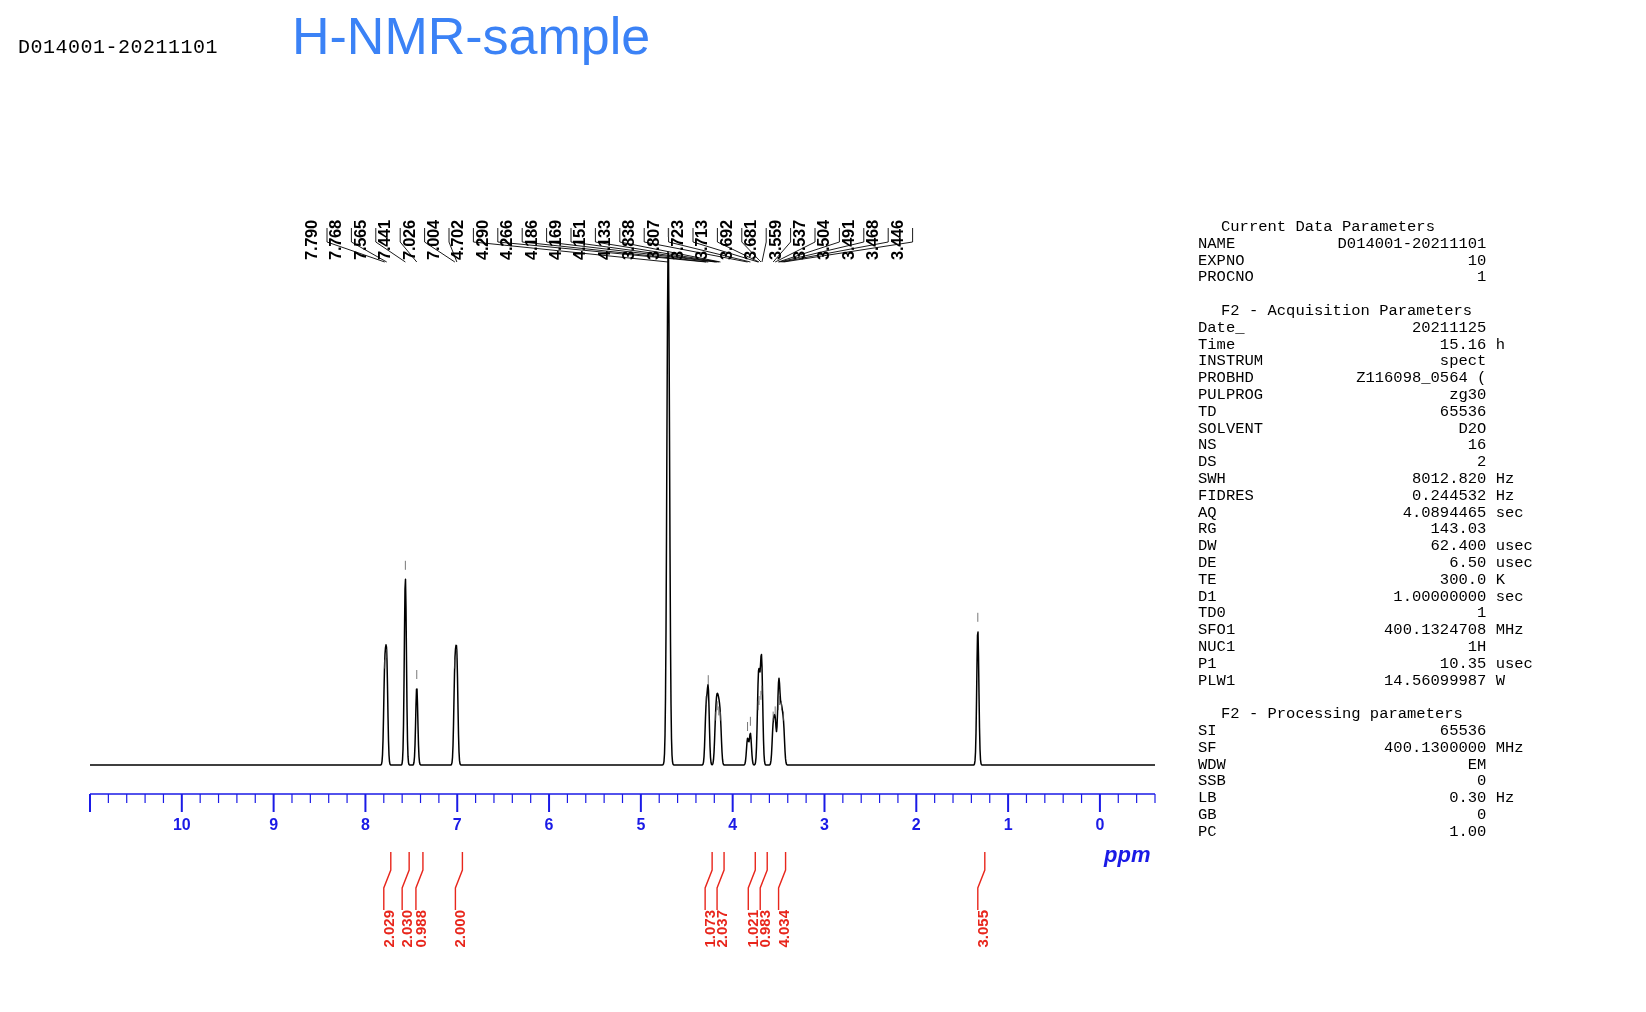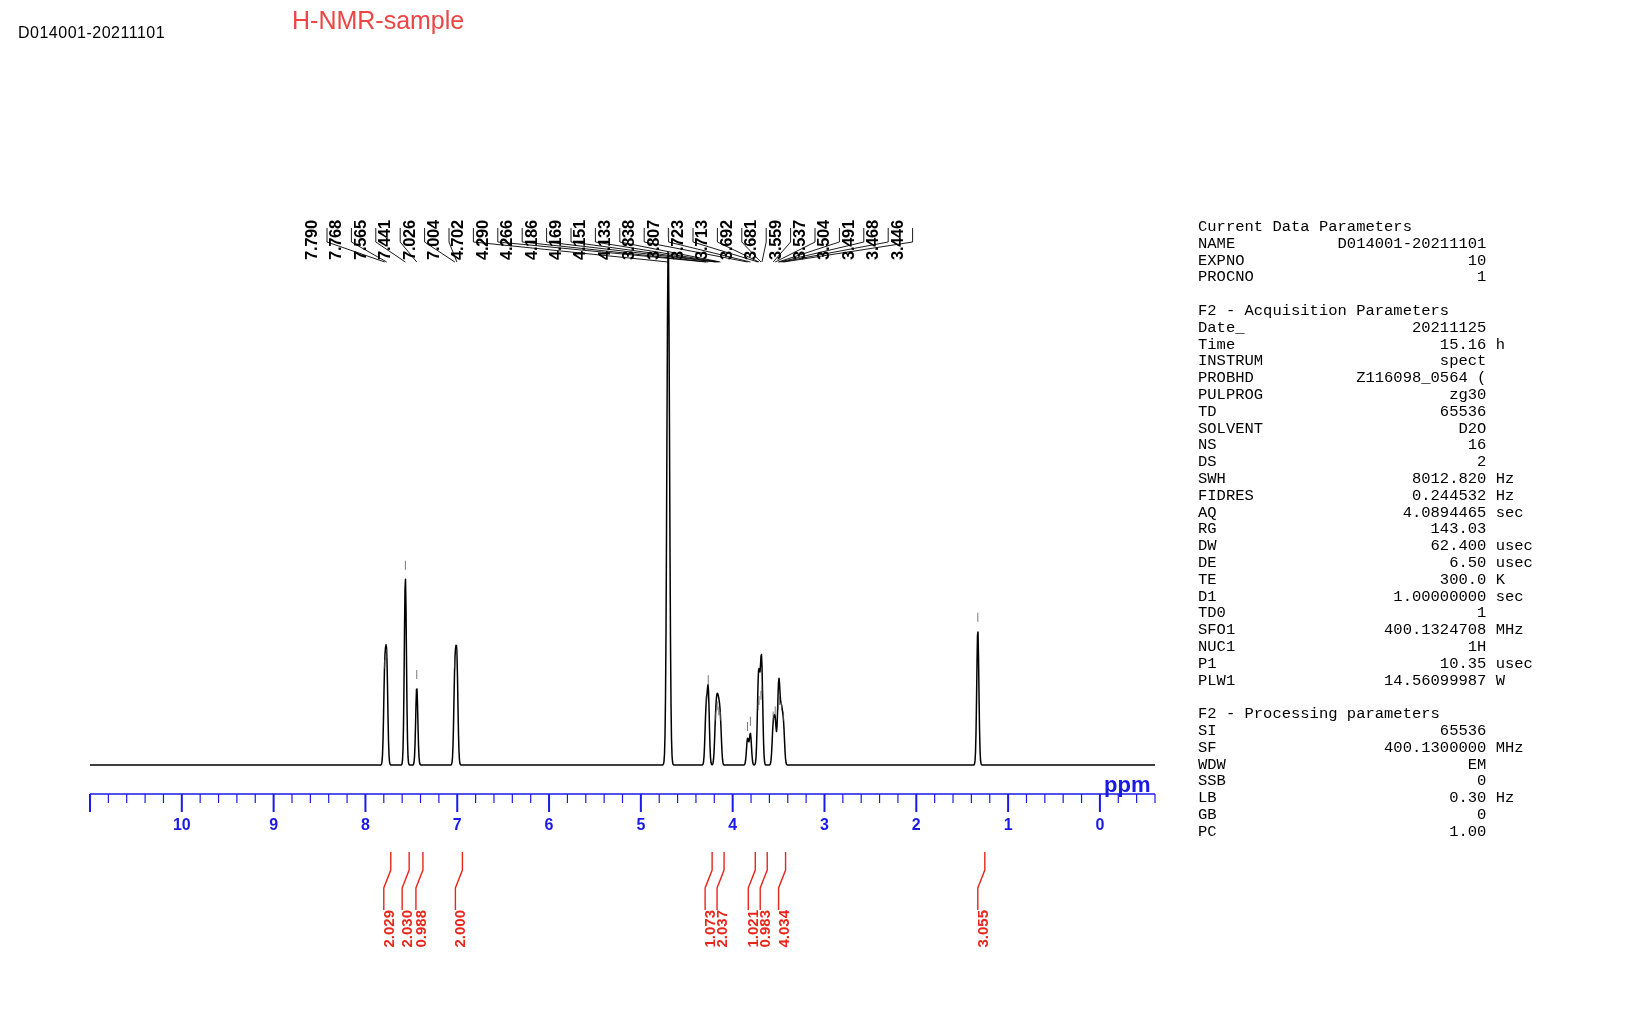--- a/index.html
+++ b/index.html
@@ -5,41 +5,41 @@
   html,body{margin:0;padding:0;}
   body{
     width:1646px;height:1012px;background:#ffffff;
     font-family:"Liberation Sans", sans-serif;
     position:relative;overflow:hidden;
   }
   .page{position:absolute;inset:0;}
 
   
   #sample-id{
-    position:absolute;left:18px;top:24px;
-    font-family:Liberation Sans, sans-serif;
-    font-size:16px;letter-spacing:.5px;color:#000;white-space:nowrap;
+    position:absolute;left:18px;top:36px;
+    font-family:Liberation Mono, monospace;
+    font-size:20px;letter-spacing:.5px;color:#000;white-space:nowrap;
   }
   #spectrum-title{
     position:absolute;left:292px;top:6px;
-    font-size:25px;color:#ef4444;white-space:nowrap;
+    font-size:52px;color:#3b82f6;white-space:nowrap;
   }
 
   
   #bruker-logo{position:absolute;left:1232px;top:52px;width:232px;height:120px;}
   #bruker-logo svg{display:block;}
 
   
   #parameter-panel{
     position:absolute;left:1198px;top:219px;
     font-family:"Liberation Mono", monospace;
     font-size:15.5px;line-height:16.8px;color:#000;
     white-space:pre;
   }
-  .param-section-title{white-space:pre;}
+  .param-section-title{white-space:pre;margin-left:23px;}
   .param-row{display:block;white-space:pre;}
   .param-spacer{display:block;height:16.8px;}
 
   
   #spectrum-plot{position:absolute;left:0;top:120px;width:1180px;height:700px;}
   #spectrum-plot svg{display:block;}
 
   
   #peak-labels{position:absolute;left:0;top:140px;width:1180px;height:120px;}
   .peak-label{
@@ -52,22 +52,22 @@
   }
 
   
   #x-axis{position:absolute;left:0;top:790px;width:1180px;height:60px;}
   .axis-tick-label{
     position:absolute;top:26px;
     font-size:16px;font-weight:bold;color:#1a1ae6;
     transform:translateX(-50%);
   }
   #ppm-unit{
-    position:absolute;left:1104px;top:772px;
-    font-size:22px;font-weight:bold;color:#1a1ae6;
+    position:absolute;left:1104px;top:842px;
+    font-size:22px;font-weight:bold;color:#1a1ae6;font-style:italic;
   }
 
   
   #integral-band{position:absolute;left:0;top:848px;width:1180px;height:110px;}
   .integral-value{
     position:absolute;top:62px;
     font-size:15px;font-weight:bold;color:#e8261c;
     transform-origin:left top;
     transform:rotate(-90deg) translateX(-100%);
     white-space:nowrap;

